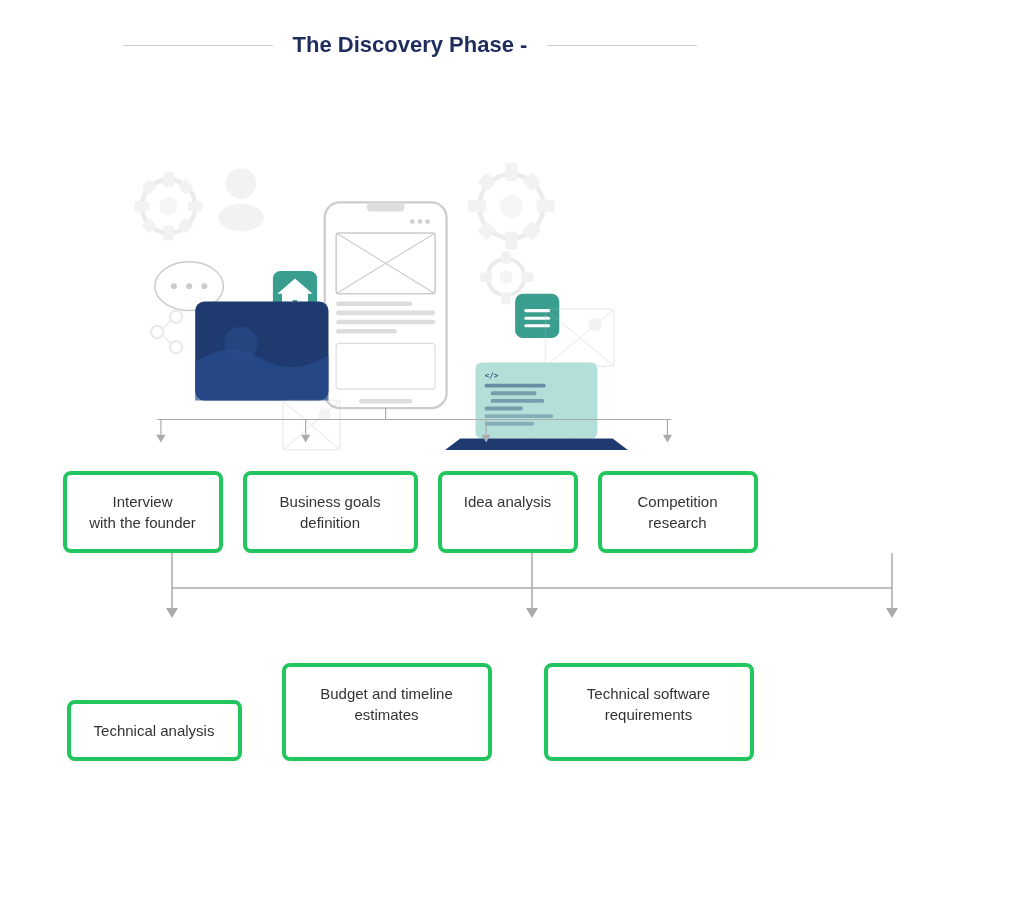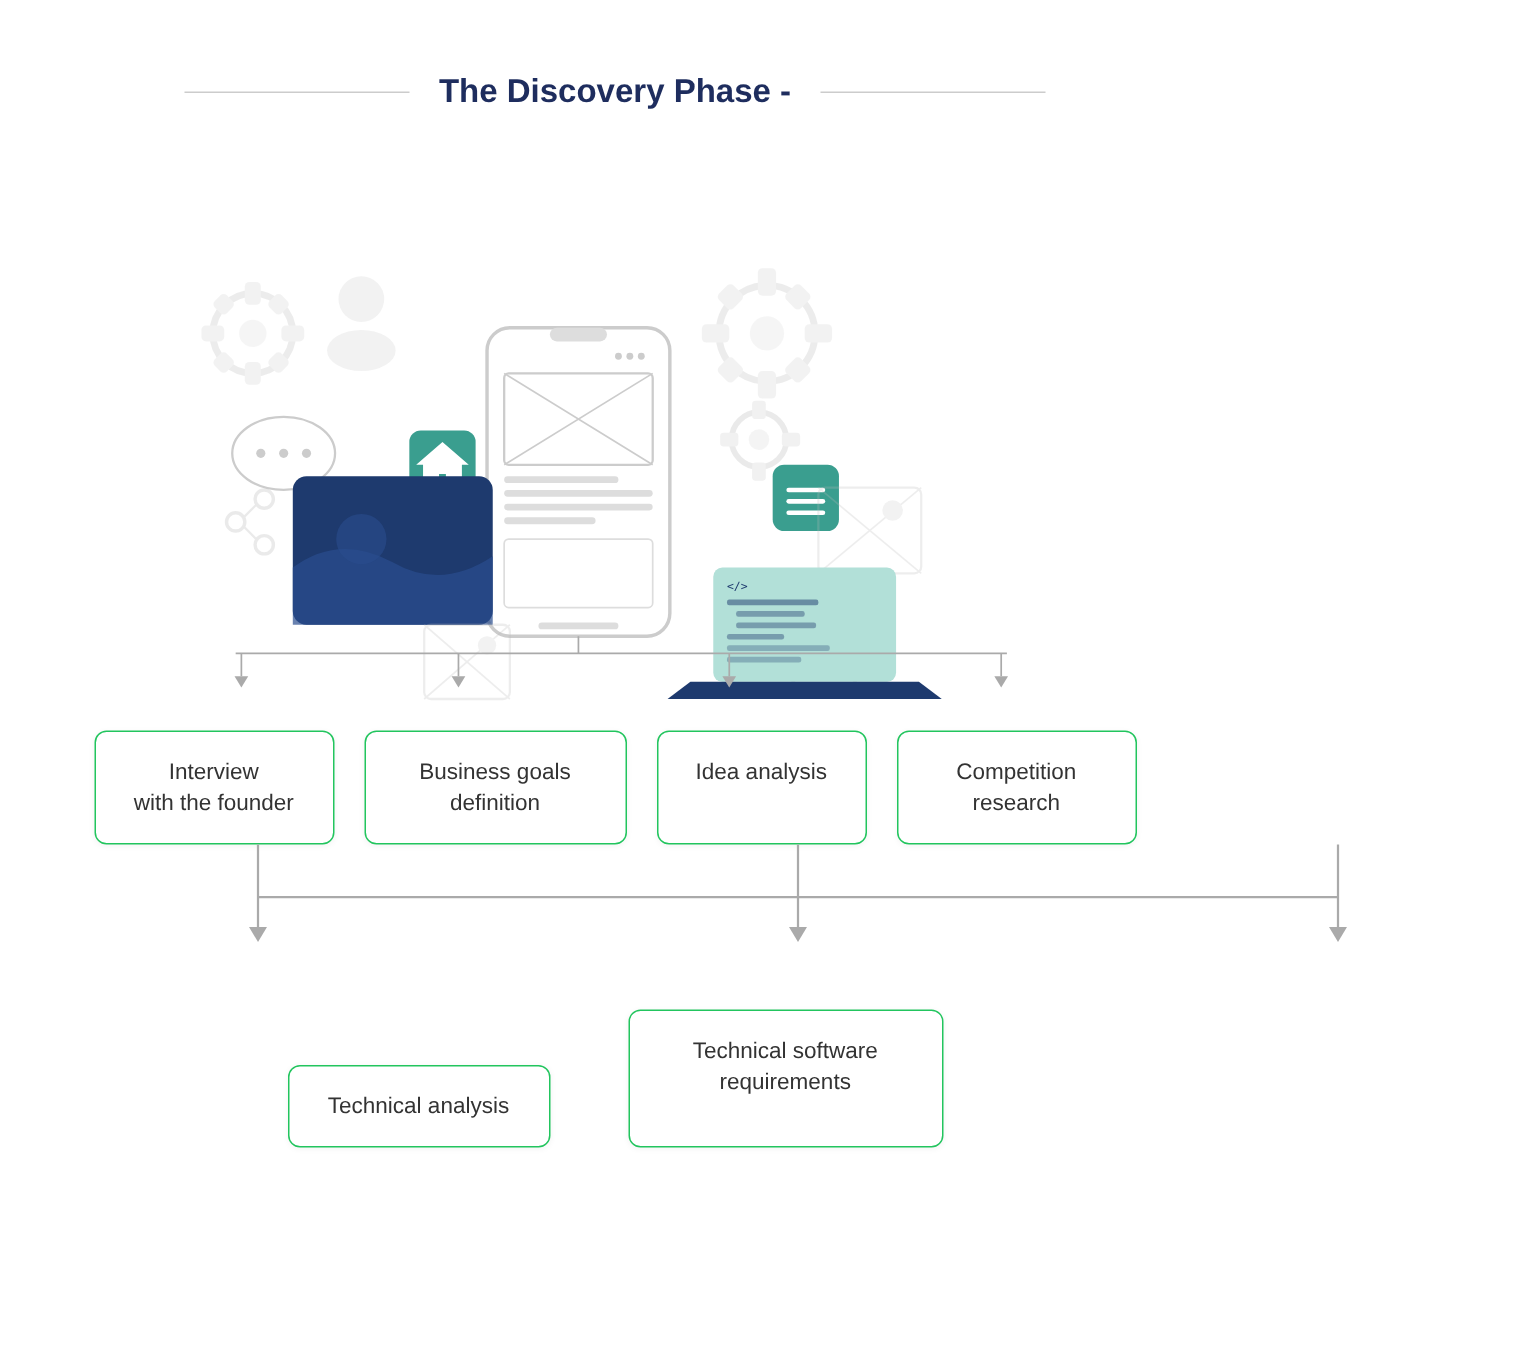--- a/index.html
+++ b/index.html
@@ -11,21 +11,21 @@
       overflow: hidden;
       position: relative;
     }
 
     .page-wrapper {
       width: 820px;
       height: 908px;
       display: flex;
       flex-direction: column;
       align-items: center;
-      padding: 46px 20px 20px;
+      padding: 30px 20px 20px;
     }
 
     
     .title-section {
       display: flex;
       align-items: center;
       gap: 20px;
       width: 100%;
       justify-content: center;
       margin-bottom: 10px;
@@ -60,21 +60,21 @@
       margin-bottom: 0px;
     }
     .row2 {
       display: flex;
       justify-content: center;
       gap: 40px;
       margin-top: 40px;
     }
 
     .flow-box {
-      border: 1px solid #22c55e;
+      border: 4px solid #22c55e;
       border-radius: 8px;
       padding: 16px 20px;
       text-align: center;
       font-size: 15px;
       color: #333;
       line-height: 1.4;
       background: #fff;
       box-shadow: 0 1px 4px rgba(0,0,0,0.05);
     }
     .flow-box.w1 { width: 160px; }
@@ -294,19 +294,23 @@
 
       <line x1="872" y1="0" x2="872" y2="35" stroke="#aaa" stroke-width="1.5"></line>
       <line x1="872" y1="35" x2="872" y2="55" stroke="#aaa" stroke-width="1.5"></line>
       <polygon points="866,55 878,55 872,65" fill="#aaa"></polygon>
     </svg>
 
     <div class="row2">
       <div class="flow-box w5">
         <span style="white-space:pre-line">Technical analysis</span>
       </div>
+      <div class="flow-box w6">
+        <span style="white-space:pre-line">Budget and timeline
+estimates</span>
+      </div>
       <div class="flow-box w7">
         <span style="white-space:pre-line">Technical software
 requirements</span>
       </div>
     </div>
   </div>
 </div>
 
 </body></html>

